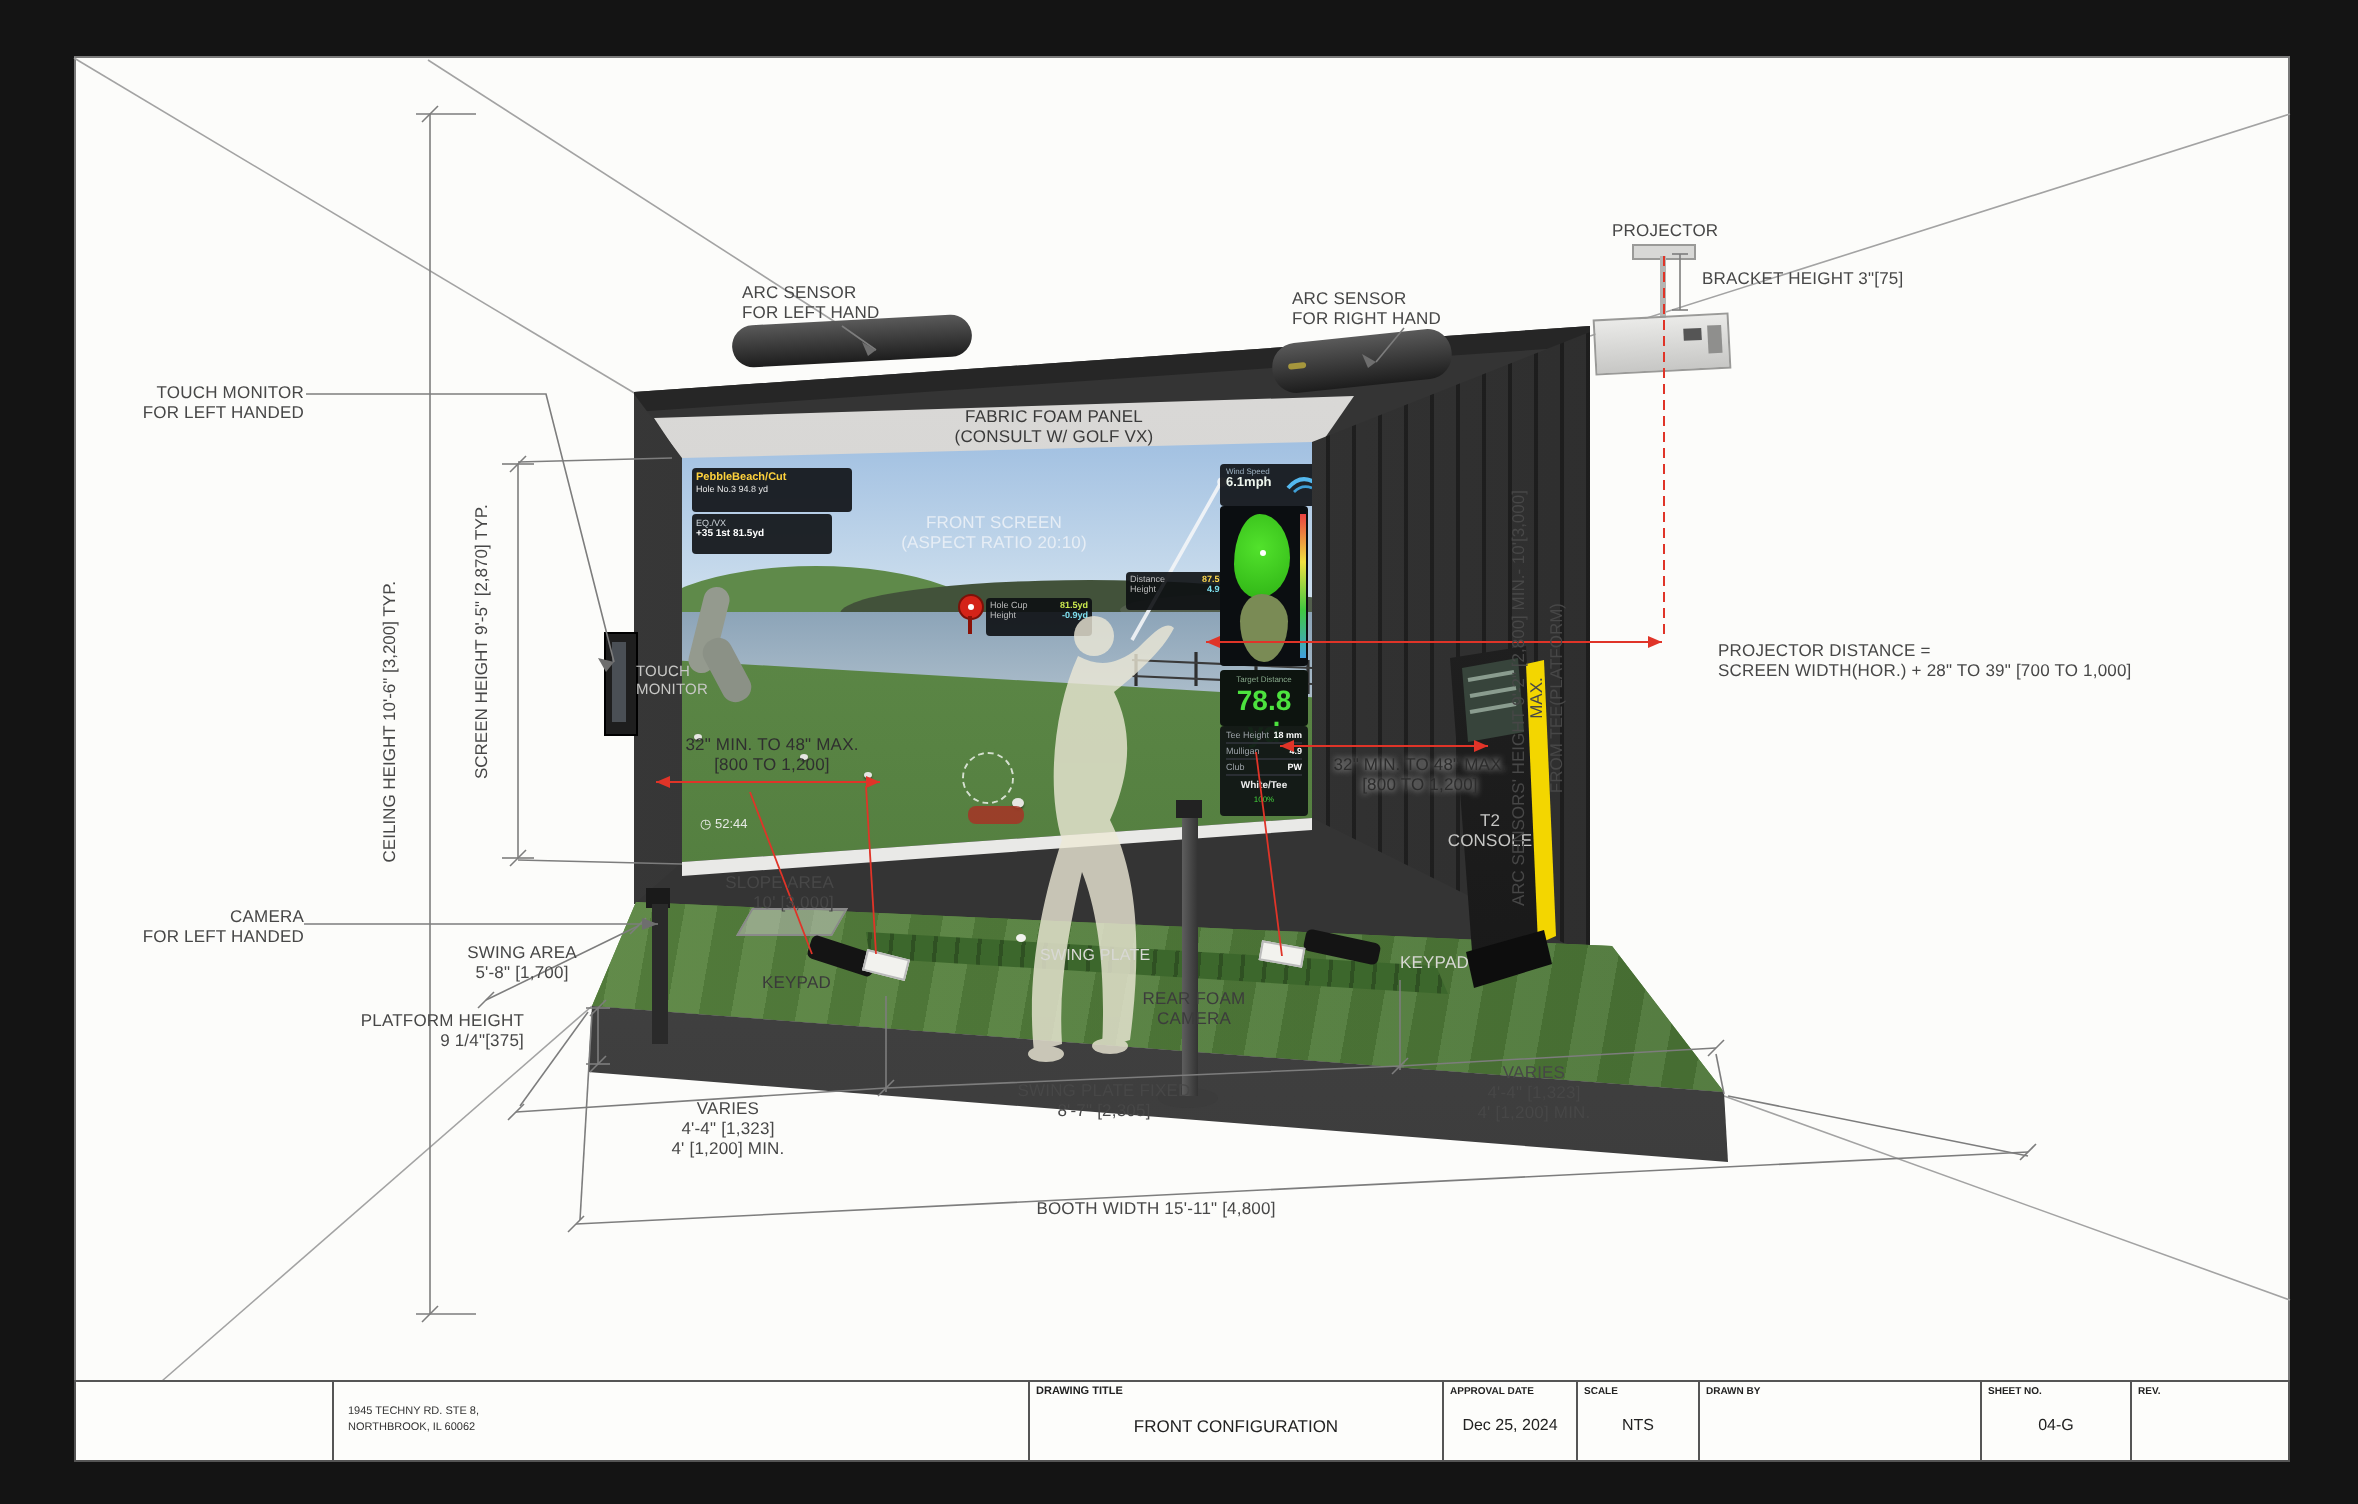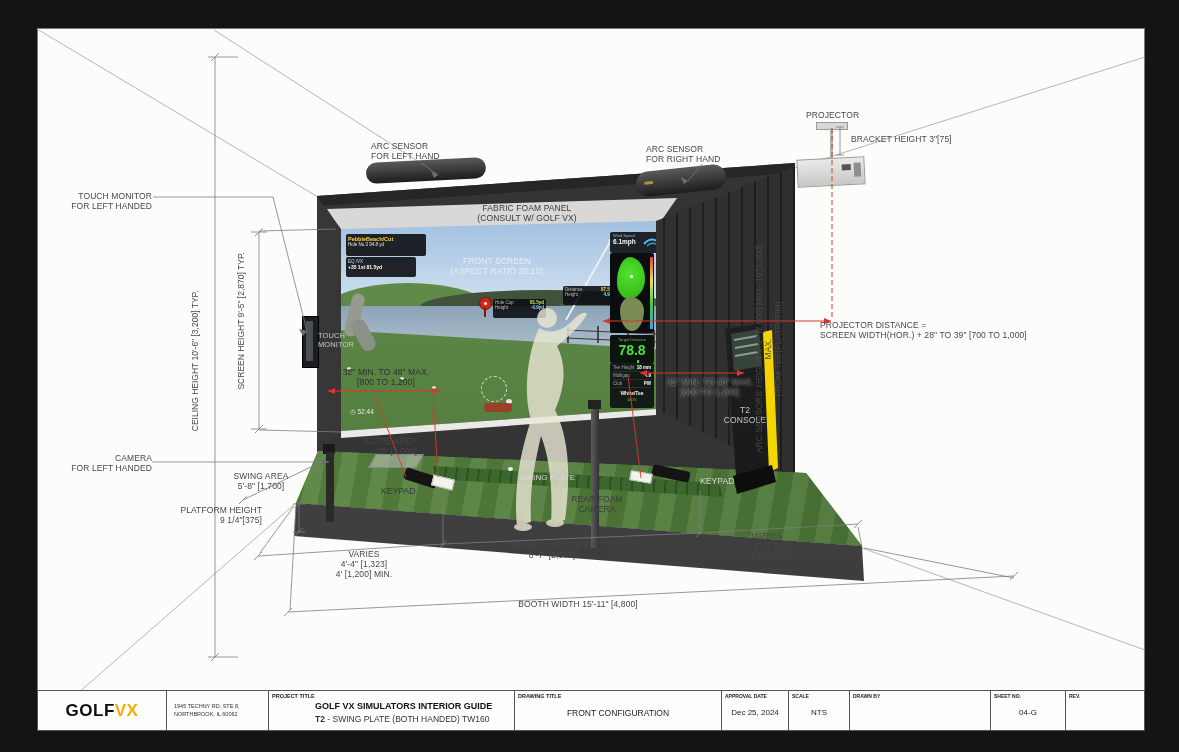--- a/index.html
+++ b/index.html
@@ -301,51 +301,43 @@
 10' [3,000]</div>
   <div class="lbl" style="left:381px;top:486px;color:#3a3a3a;">KEYPAD</div>
   <div class="lbl" style="left:520px;top:473px;color:#d8d8d4;font-size:8px;">SWING PLATE</div>
   <div class="lbl" style="left:700px;top:476px;color:#d8d8d4;">KEYPAD</div>
   <div class="lbl c" style="left:566px;top:494px;width:62px;color:#3c3c3c;">REAR FOAM
 CAMERA</div>
   <div class="lbl c" style="left:715px;top:405px;width:60px;color:#c6c6c4;">T2
 CONSOLE</div>
   <div class="vlbl" style="left:783px;top:426px;width:210px;">ARC SENSORS' HEIGHT 9'-2" [2,800] MIN.- 10'[3,000] MAX.
 FROM TEE(PLATFORM)</div>
-  <div class="lbl" style="left:820px;top:320px;">PROJECTOR DISTANCE =
+  <div class="lbl" style="left:859px;top:320px;">PROJECTOR DISTANCE =
 SCREEN WIDTH(HOR.) + 28" TO 39" [700 TO 1,000]</div>
   <div class="lbl r" style="left:62px;top:453px;width:90px;">CAMERA
 FOR LEFT HANDED</div>
   <div class="lbl c" style="left:222px;top:471px;width:78px;">SWING AREA
 5'-8" [1,700]</div>
   <div class="lbl r" style="left:180px;top:505px;width:82px;">PLATFORM HEIGHT
 9 1/4"[375]</div>
   <div class="lbl c" style="left:324px;top:549px;width:80px;">VARIES
 4'-4" [1,323]
 4' [1,200] MIN.</div>
   <div class="lbl c" style="left:500px;top:540px;width:104px;">SWING PLATE FIXED
 8'-7" [2,305]</div>
   <div class="lbl c" style="left:727px;top:531px;width:80px;">VARIES
 4'-4" [1,323]
 4' [1,200] MIN.</div>
   <div class="lbl c" style="left:498px;top:599px;width:160px;">BOOTH WIDTH 15'-11" [4,800]</div>
 
   <div class="abs" style="left:37px;top:690px;width:1108px;height:41px;border:1px solid #555;box-sizing:border-box;background:#fdfdfb;">
-    <div class="abs" style="left:0;top:0;width:128px;height:100%;display:flex;align-items:center;justify-content:center;">
-      <span style="font-size:17px;font-weight:900;letter-spacing:.5px;color:#0d0d0d;"><span>GOLF</span><span style="color:#f0b100;">VX</span></span>
-    </div>
     <div class="abs" style="left:128px;top:0;width:102px;height:100%;border-left:1px solid #555;box-sizing:border-box;display:flex;align-items:center;">
       <span style="font-size:5.5px;color:#333;white-space:pre-line;padding-left:7px;line-height:1.4;">1945 TECHNY RD. STE 8,
 NORTHBROOK, IL 60062</span>
     </div>
-    <div class="abs" style="left:230px;top:0;width:246px;height:100%;border-left:1px solid #555;box-sizing:border-box;">
-      <span class="abs" style="left:3px;top:2px;font-size:5.5px;font-weight:bold;color:#222;">PROJECT TITLE</span>
-      <span class="abs" style="left:46px;top:10px;font-size:9px;font-weight:bold;color:#111;">GOLF VX SIMULATORS INTERIOR GUIDE</span>
-      <span class="abs" style="left:46px;top:23px;font-size:8.5px;color:#333;"><b>T2</b><span> - SWING PLATE (BOTH HANDED) TW160</span></span>
-    </div>
     <div class="abs" style="left:476px;top:0;width:207px;height:100%;border-left:1px solid #555;box-sizing:border-box;">
       <span class="abs" style="left:3px;top:2px;font-size:5.5px;font-weight:bold;color:#222;">DRAWING TITLE</span>
       <span class="abs" style="left:0;top:17px;width:100%;text-align:center;font-size:8.5px;color:#222;">FRONT CONFIGURATION</span>
     </div>
     <div class="abs" style="left:683px;top:0;width:67px;height:100%;border-left:1px solid #555;box-sizing:border-box;">
       <span class="abs" style="left:3px;top:2px;font-size:5px;font-weight:bold;color:#222;">APPROVAL DATE</span>
       <span class="abs" style="left:0;top:17px;width:100%;text-align:center;font-size:8px;color:#222;">Dec 25, 2024</span>
     </div>
     <div class="abs" style="left:750px;top:0;width:61px;height:100%;border-left:1px solid #555;box-sizing:border-box;">
       <span class="abs" style="left:3px;top:2px;font-size:5px;font-weight:bold;color:#222;">SCALE</span>

